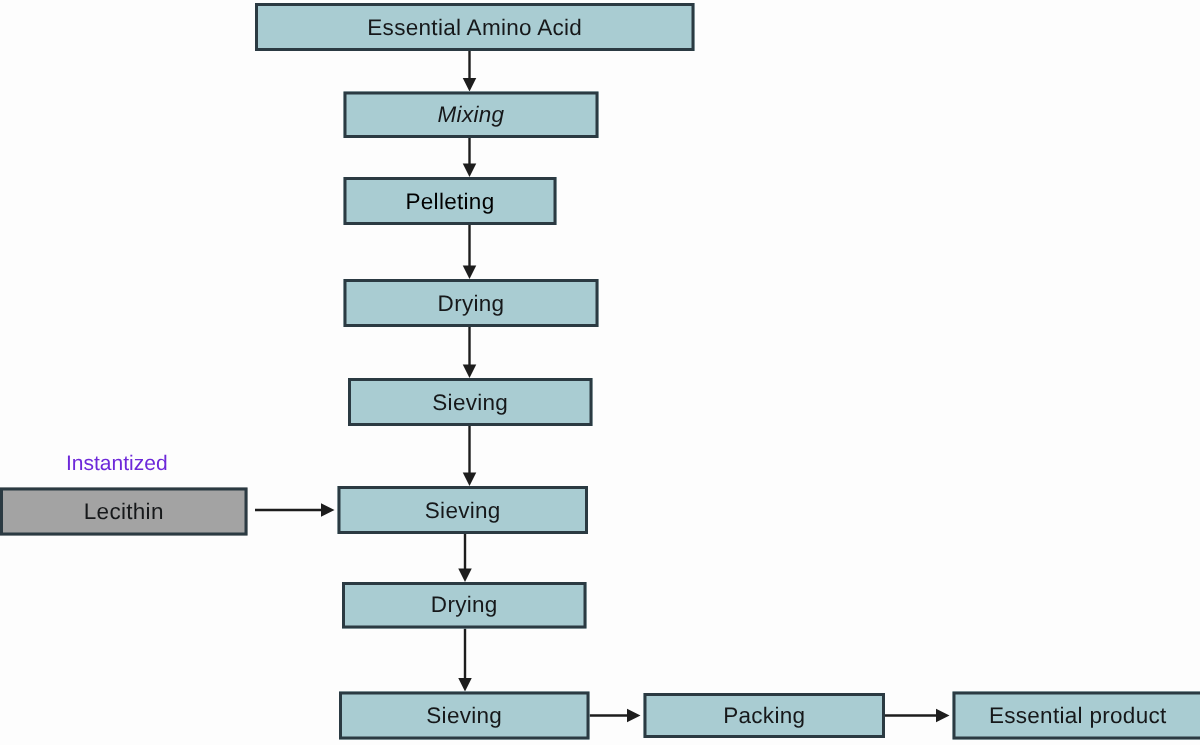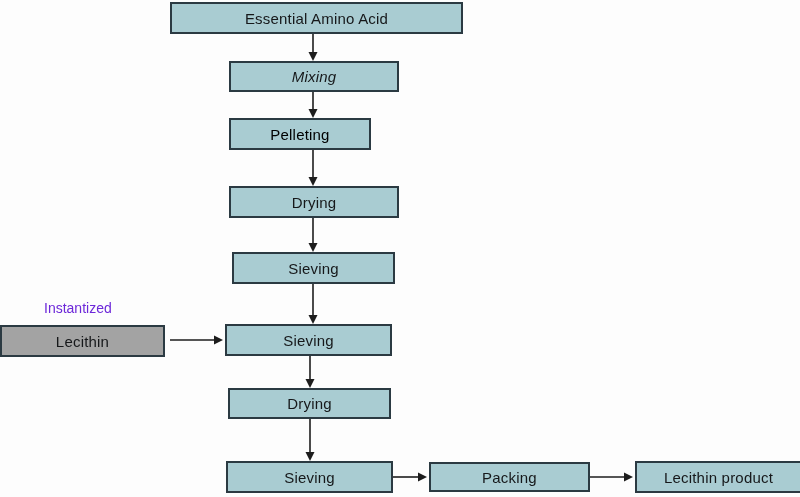--- a/index.html
+++ b/index.html
@@ -144,19 +144,19 @@
       <div class="node" style="left: 228px; top: 388px; width: 163px; height: 31px; background: rgb(169, 204, 210); border-color: rgb(43, 58, 66); color: rgb(22, 24, 26);">
         <span class="node-label">Drying</span>
       </div>
       <div class="node" style="left: 226px; top: 461px; width: 167px; height: 32px; background: rgb(169, 204, 210); border-color: rgb(43, 58, 66); color: rgb(22, 24, 26);">
         <span class="node-label">Sieving</span>
       </div>
       <div class="node" style="left: 429px; top: 462px; width: 161px; height: 30px; background: rgb(169, 204, 210); border-color: rgb(43, 58, 66); color: rgb(22, 24, 26);">
         <span class="node-label">Packing</span>
       </div>
       <div class="node" style="left: 635px; top: 461px; width: 167px; height: 32px; background: rgb(169, 204, 210); border-color: rgb(43, 58, 66); color: rgb(22, 24, 26);">
-        <span class="node-label">Lecithin product</span>
+        <span class="node-label">Essential product</span>
       </div>
     </div>
   <div id="captions-layer">
       <div class="caption" style="left: 44px; top: 300px; color: #6d28d9;">Instantized</div>
     </div>
 </div>
 
 </body></html>

